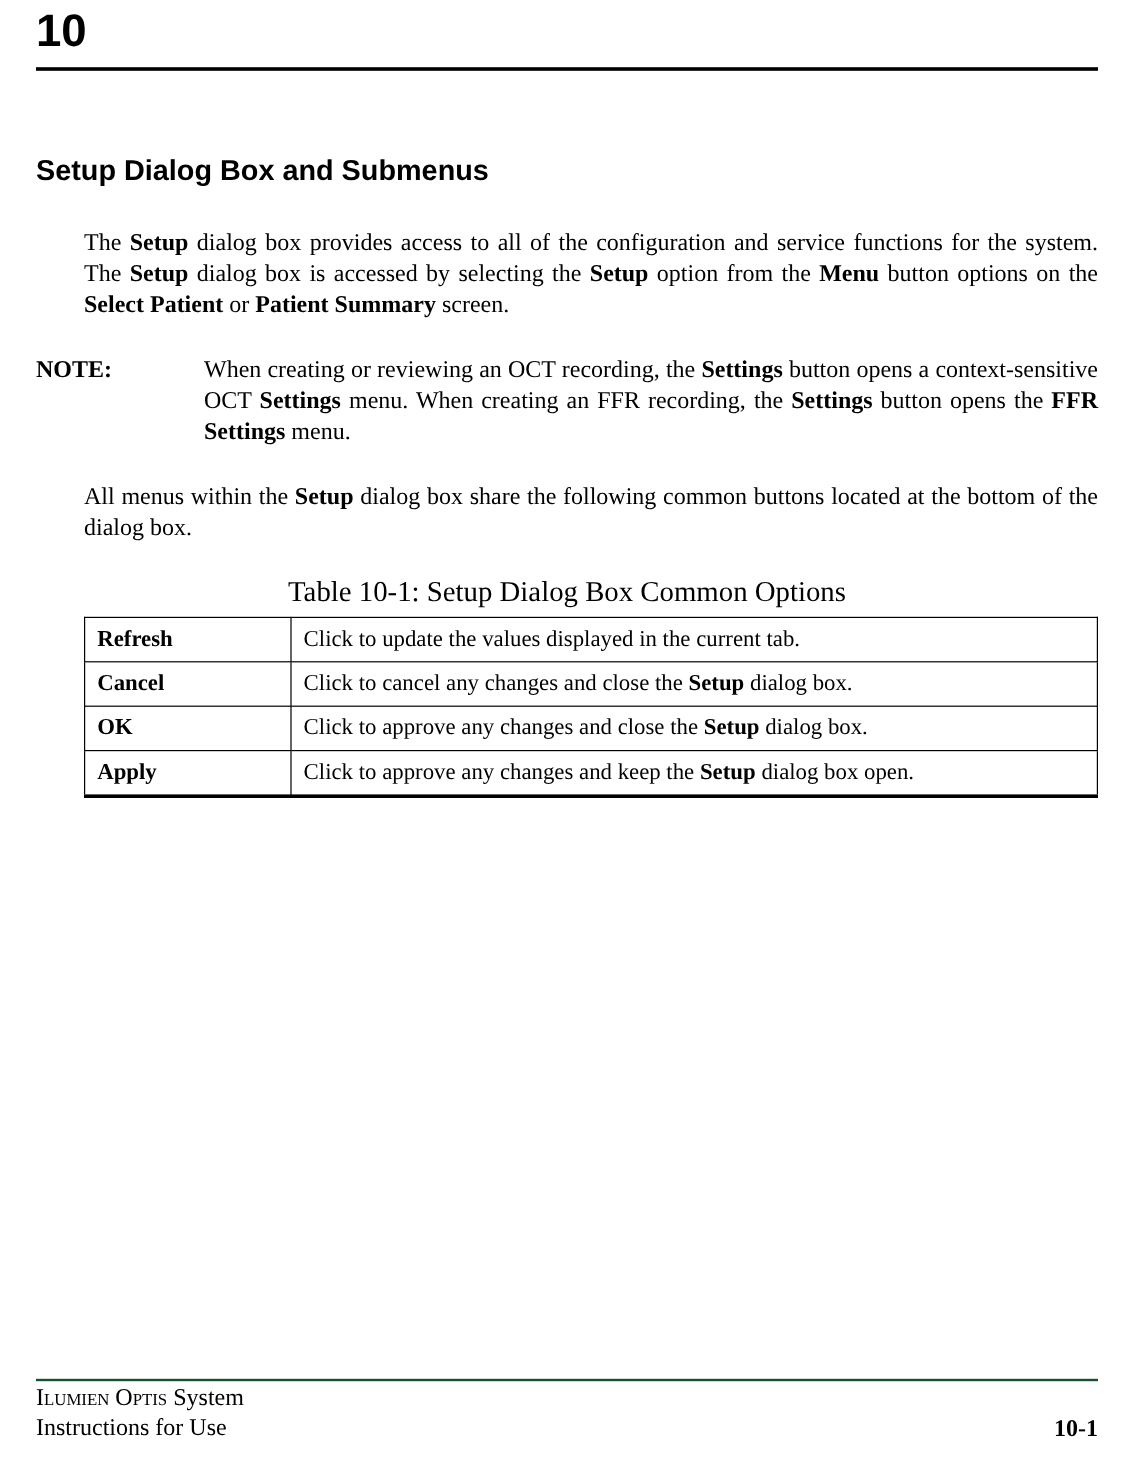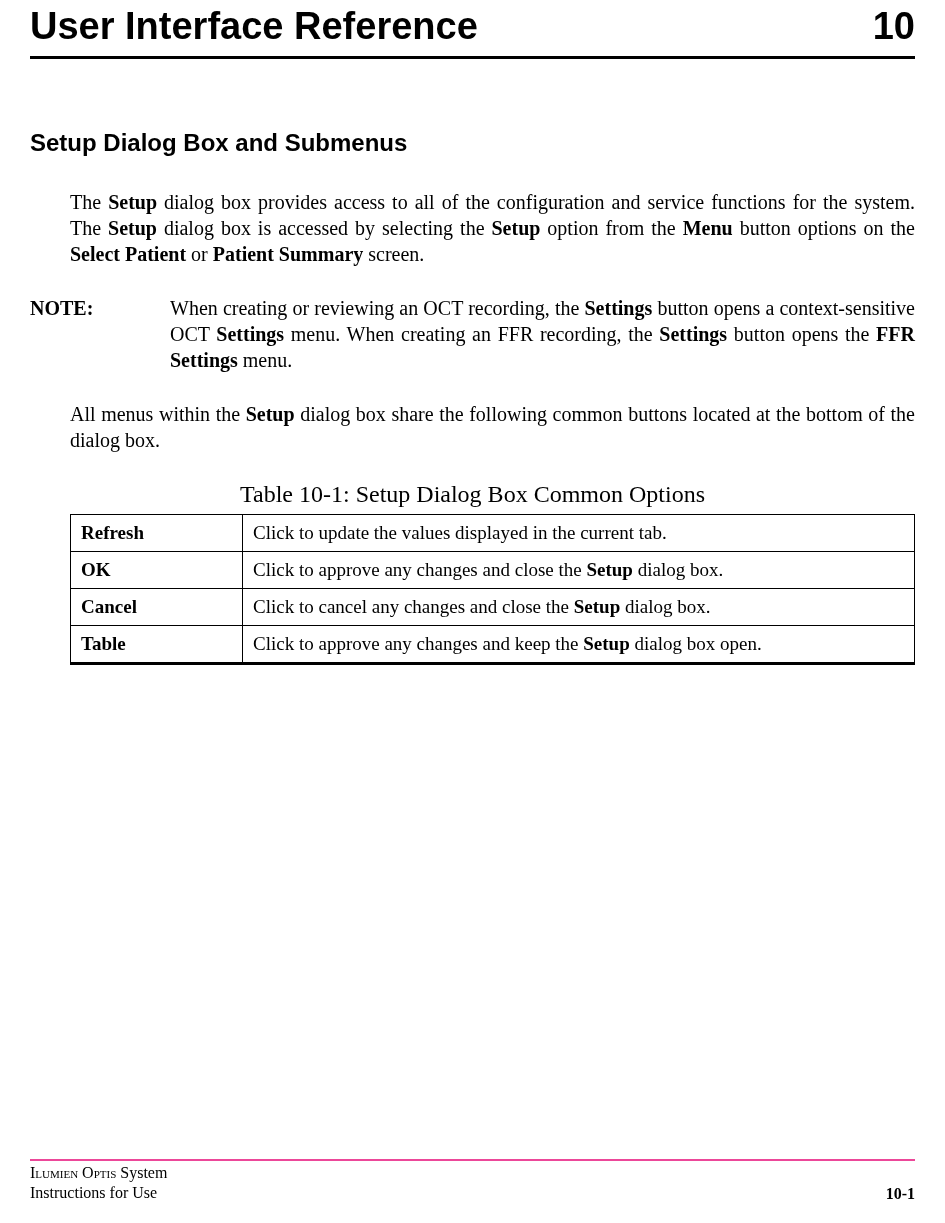--- a/index.html
+++ b/index.html
@@ -82,45 +82,44 @@
     }
     table td:first-child {
       width: 172px;
       font-weight: bold;
     }
     .footer {
       position: absolute;
       bottom: 20px;
       left: 30px;
       right: 30px;
-      border-top: 2px solid #ec4899;
+      border-top: 2px solid #14532d;
       padding-top: 2px;
       display: flex;
       justify-content: space-between;
       align-items: flex-end;
-      font-size: 16px;
+      font-size: 20px;
     }
     .footer-left {
       line-height: 1.25;
     }
     .footer-smallcaps {
       font-variant: small-caps;
     }
     .footer-right {
       font-weight: bold;
     }
     b {
       font-weight: bold;
     }
   </style>
 </head>
 <body>
 
 <div class="chapter-header">
-  <span class="chapter-title">User Interface Reference</span>
   <span class="chapter-number">10</span>
 </div>
 
 <h2 class="section-heading">Setup Dialog Box and Submenus</h2>
 
 <p class="body-text">
   <span>The </span><b>Setup</b><span> dialog box provides access to all of the configuration and service functions for the system. The </span><b>Setup</b><span> dialog box is accessed by selecting the </span><b>Setup</b><span> option from the </span><b>Menu</b><span> button options on the </span><b>Select Patient</b><span> or </span><b>Patient Summary</b><span> screen.</span>
 </p>
 
 <div class="note-block">
@@ -136,29 +135,29 @@
 
 <div class="table-caption">Table 10-1:  Setup Dialog Box Common Options</div>
 
 <table>
   <tbody>
       <tr>
     <td>Refresh</td>
     <td><span>Click to update the values displayed in the current tab.</span></td>
   </tr>
   <tr>
+    <td>Cancel</td>
+    <td><span>Click to cancel any changes and close the </span><b>Setup</b><span> dialog box.</span></td>
+  </tr>
+  <tr>
     <td>OK</td>
     <td><span>Click to approve any changes and close the </span><b>Setup</b><span> dialog box.</span></td>
   </tr>
   <tr>
-    <td>Cancel</td>
-    <td><span>Click to cancel any changes and close the </span><b>Setup</b><span> dialog box.</span></td>
-  </tr>
-  <tr>
-    <td>Table</td>
+    <td>Apply</td>
     <td><span>Click to approve any changes and keep the </span><b>Setup</b><span> dialog box open.</span></td>
   </tr>
 </tbody>
   </table>
 
 <div class="footer">
   <div class="footer-left">
     <div><span class="footer-smallcaps">Ilumien</span><span class="footer-smallcaps"> Optis</span><span> System</span></div>
     <div>Instructions for Use</div>
   </div>

